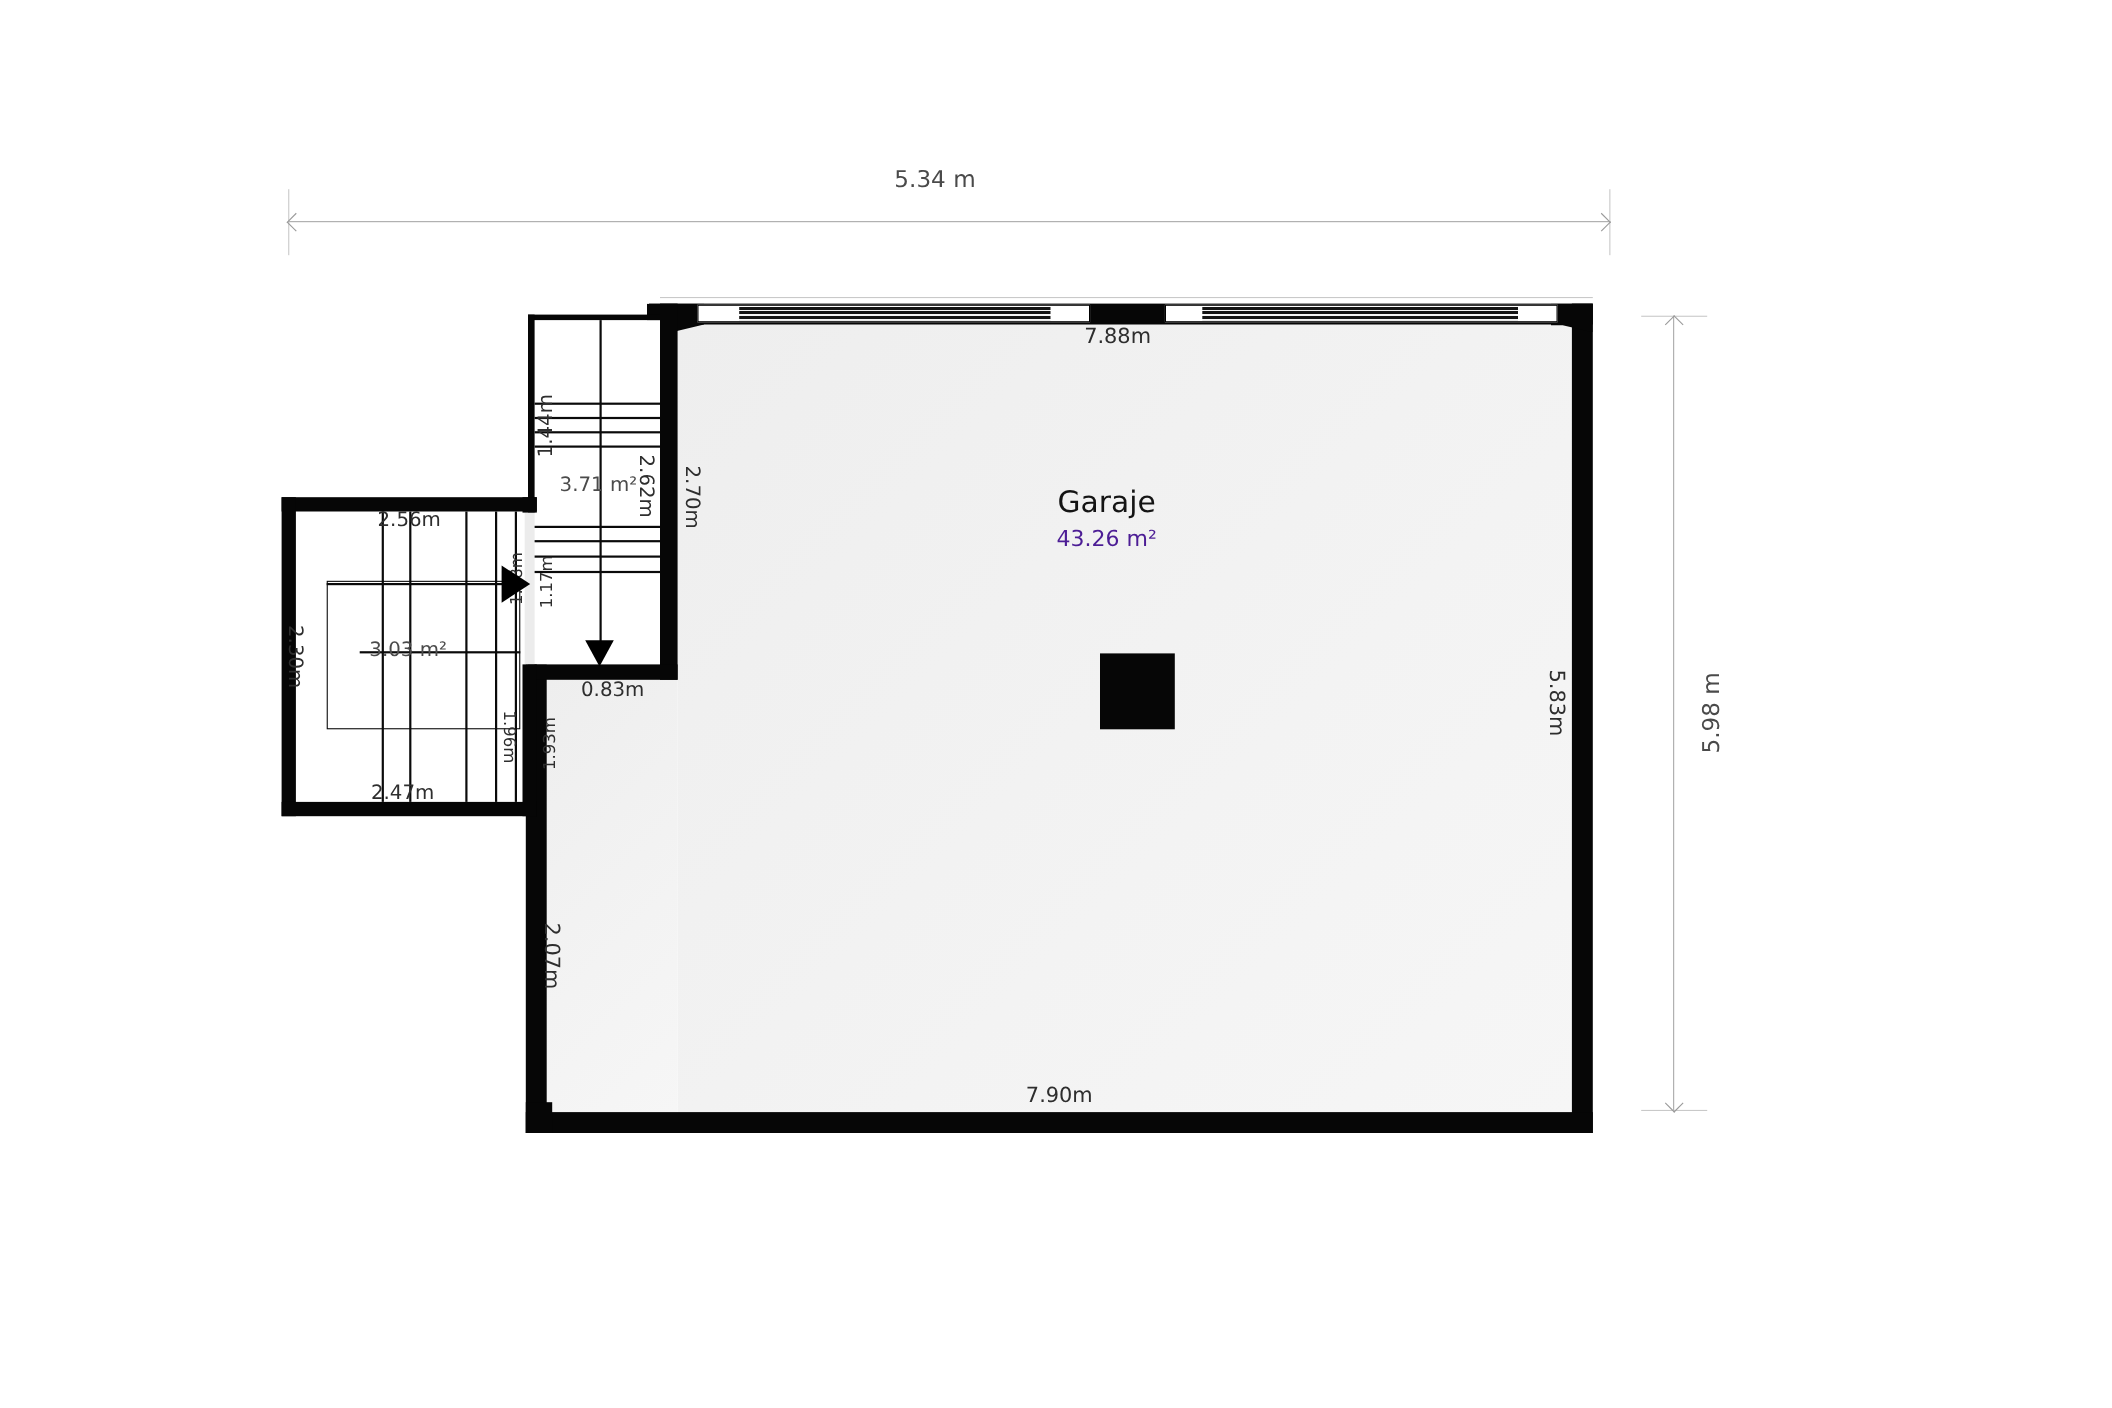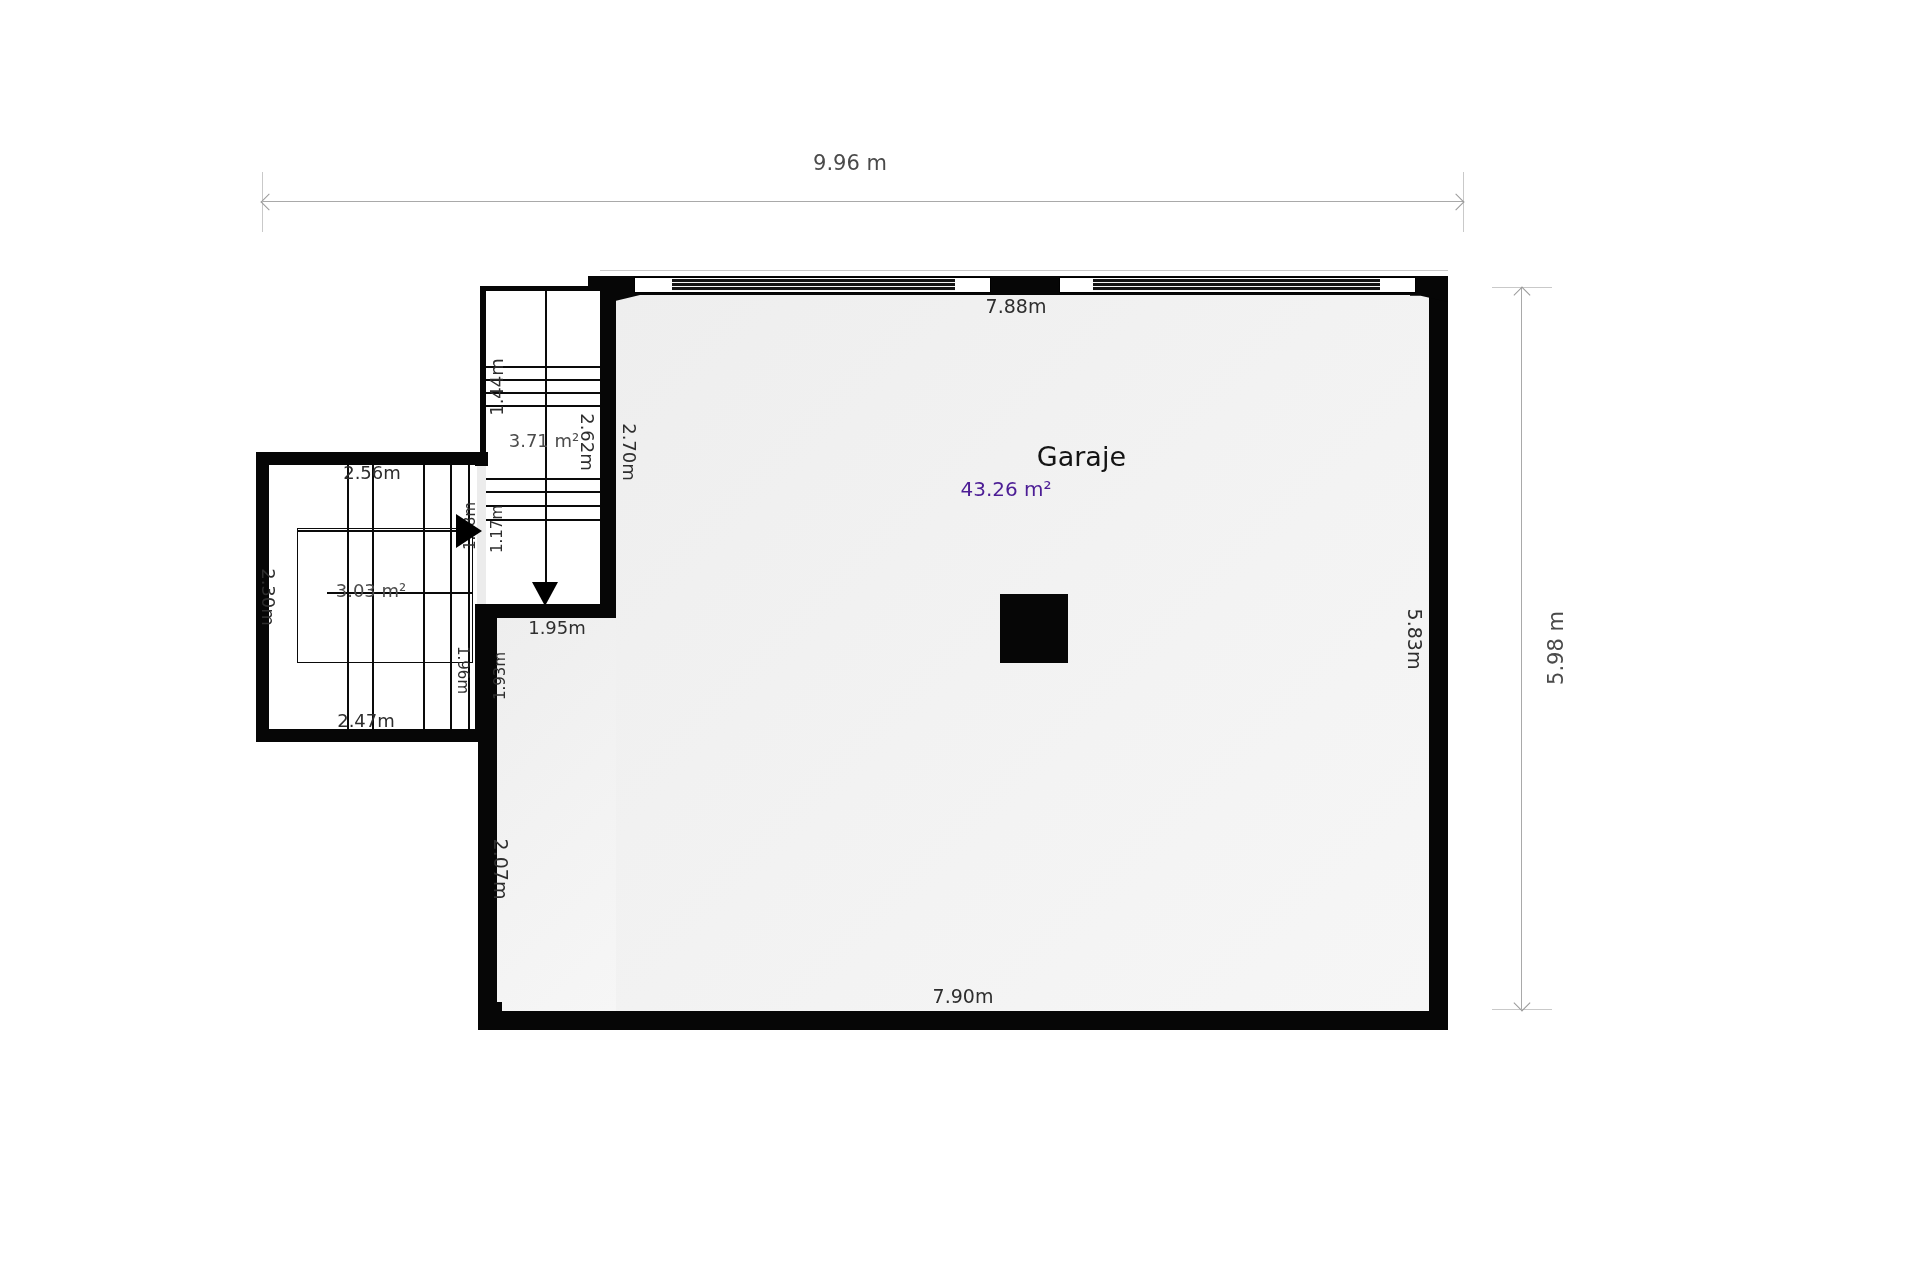--- a/index.html
+++ b/index.html
@@ -17,39 +17,39 @@
   .lbl-sm{font-size:15px;}
   .lbl-dim{font-size:21px;color:#4a4a4a;}
   .lbl-area{color:#4b4b4b;}
   .rot-cw{transform:rotate(90deg);}
   .rot-ccw{transform:rotate(-90deg);}
   .tread-h{position:absolute;height:1.6px;background:#0a0a0a;}
   .tread-v{position:absolute;width:1.6px;background:#0a0a0a;}
   .thinline{position:absolute;background:#0a0a0a;}
   .win-frame{position:absolute;background:#ffffff;border:1.2px solid #000;box-sizing:border-box;}
   .win-glass{position:absolute;background:repeating-linear-gradient(180deg,#141414 0px,#141414 2.6px,#f5f5f5 2.6px,#f5f5f5 4.1px);}
-  .room-title{position:absolute;width:240px;text-align:right;font-size:27px;color:#141414;}
+  .room-title{position:absolute;width:240px;text-align:center;font-size:27px;color:#141414;}
   .room-area{position:absolute;width:240px;text-align:center;font-size:20px;color:#4c1d95;}
   .arr-down{position:absolute;width:0;height:0;border-left:13px solid transparent;
             border-right:13px solid transparent;border-top:24px solid #000;}
   .arr-right{position:absolute;width:0;height:0;border-top:17px solid transparent;
              border-bottom:17px solid transparent;border-left:26px solid #000;}
   .stair-rect{position:absolute;border:1.5px solid #0a0a0a;box-sizing:border-box;background:transparent;}
 </style>
 </head>
 <body>
 
 <div class="stage">
 
   <div class="dimline" style="left:262px;top:201px;width:1202px;height:1px;"></div>
   <div class="tick" style="left:262px;top:172px;width:1px;height:60px;"></div>
   <div class="tick" style="left:1463px;top:172px;width:1px;height:60px;"></div>
   <div class="chev" style="left:263px;top:196px;transform:rotate(-45deg);"></div>
   <div class="chev" style="left:1450px;top:196px;transform:rotate(135deg);"></div>
-  <div class="lbl lbl-dim" style="left:800px;top:152px;">9.96 m</div>
+  <div class="lbl lbl-dim" style="left:800px;top:152px;">5.34 m</div>
 
   <div class="dimline" style="left:1521px;top:287px;width:1px;height:723px;"></div>
   <div class="tick" style="left:1492px;top:287px;width:60px;height:1px;"></div>
   <div class="tick" style="left:1492px;top:1009px;width:60px;height:1px;"></div>
   <div class="chev" style="left:1516px;top:289px;transform:rotate(45deg);"></div>
   <div class="chev" style="left:1516px;top:997px;transform:rotate(225deg);"></div>
   <div class="lbl lbl-dim rot-ccw" style="left:1506px;top:637px;">5.98 m</div>
 
   <div class="floor-garage" style="left:616px;top:294px;width:813px;height:717px;"></div>
   <div class="floor-garage" style="left:496px;top:618px;width:120px;height:393px;"></div>
@@ -86,21 +86,21 @@
   <div class="tread-h" style="left:486px;top:519px;width:114px;"></div>
 
   <div class="thinline" style="left:545px;top:291px;width:1.6px;height:292px;"></div>
   <div class="arr-down" style="left:532px;top:582px;"></div>
 
   <div class="lbl rot-ccw" style="left:447px;top:376px;">1.44m</div>
   <div class="lbl lbl-area" style="left:494px;top:430px;">3.71 m²</div>
   <div class="lbl rot-cw" style="left:537px;top:431px;">2.62m</div>
   <div class="lbl lbl-sm rot-ccw" style="left:447px;top:518px;">1.17m</div>
   <div class="lbl rot-cw" style="left:579px;top:441px;">2.70m</div>
-  <div class="lbl" style="left:507px;top:617px;">1.95m</div>
+  <div class="lbl" style="left:507px;top:617px;">0.83m</div>
 
   <div class="floor-white" style="left:269px;top:465px;width:208px;height:264px;"></div>
   <div class="wall" style="left:256px;top:452px;width:232px;height:13px;"></div>
   <div class="wall" style="left:256px;top:452px;width:13px;height:290px;"></div>
   <div class="wall" style="left:256px;top:729px;width:232px;height:13px;"></div>
   <div class="wall" style="left:475px;top:452px;width:13px;height:14px;"></div>
   <div class="wall" style="left:475px;top:604px;width:13px;height:138px;"></div>
 
   <div class="tread-v" style="left:347px;top:465px;height:264px;"></div>
   <div class="tread-v" style="left:372px;top:465px;height:264px;"></div>

